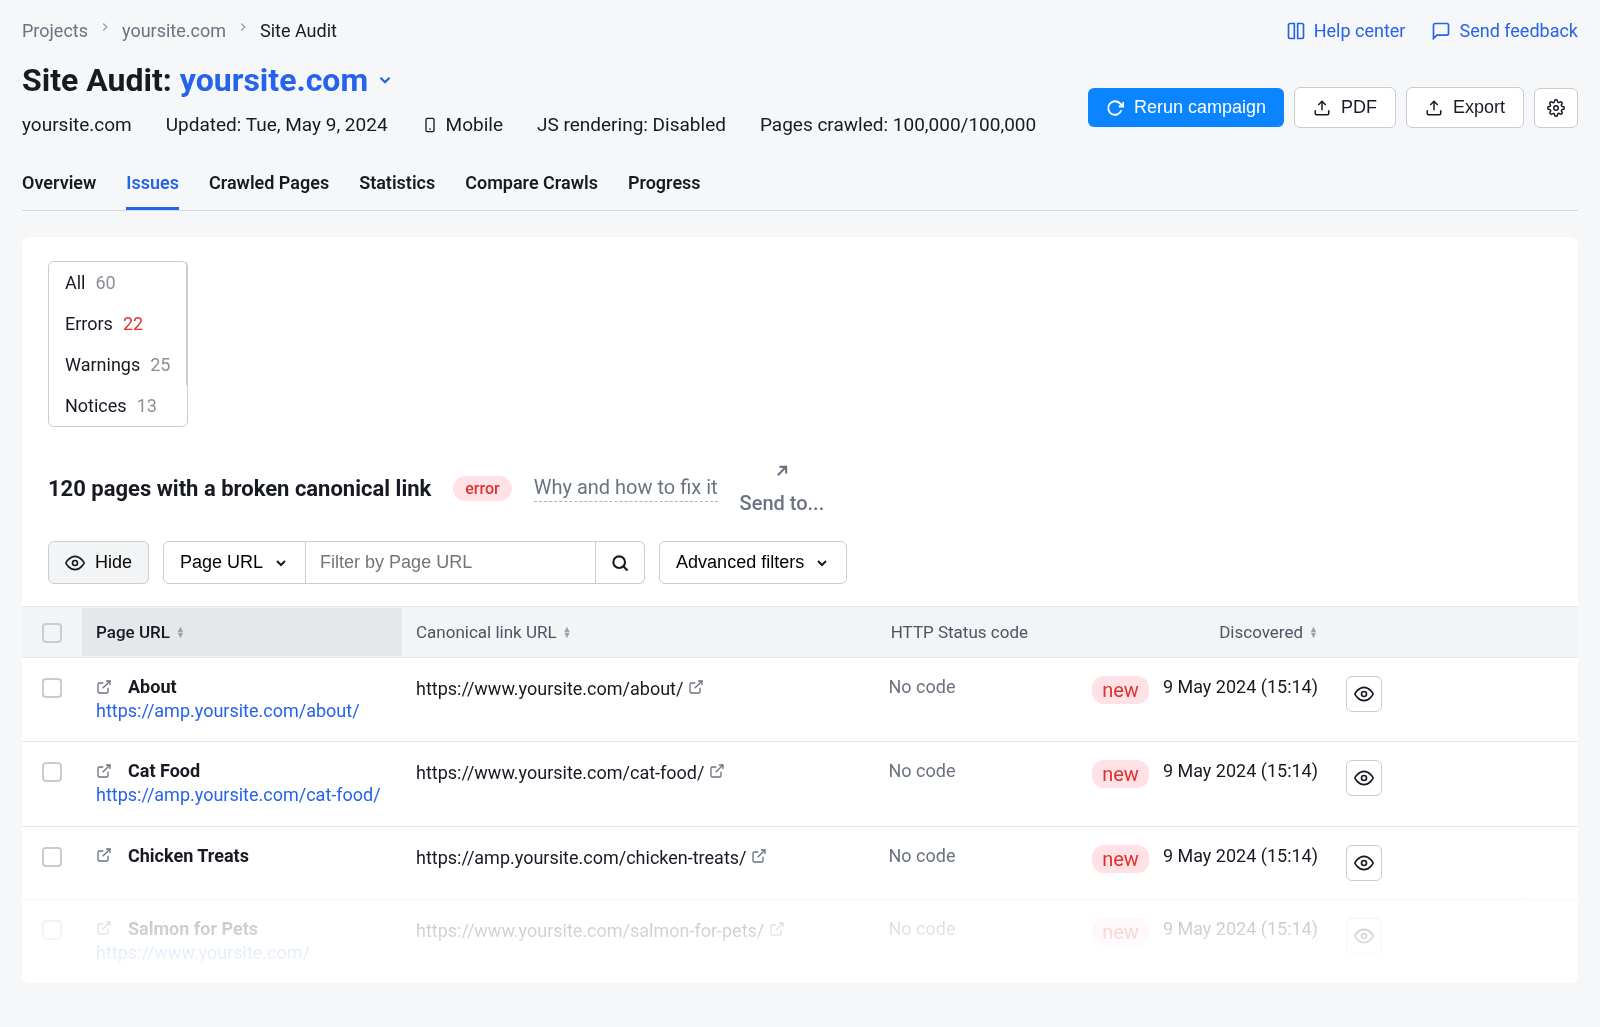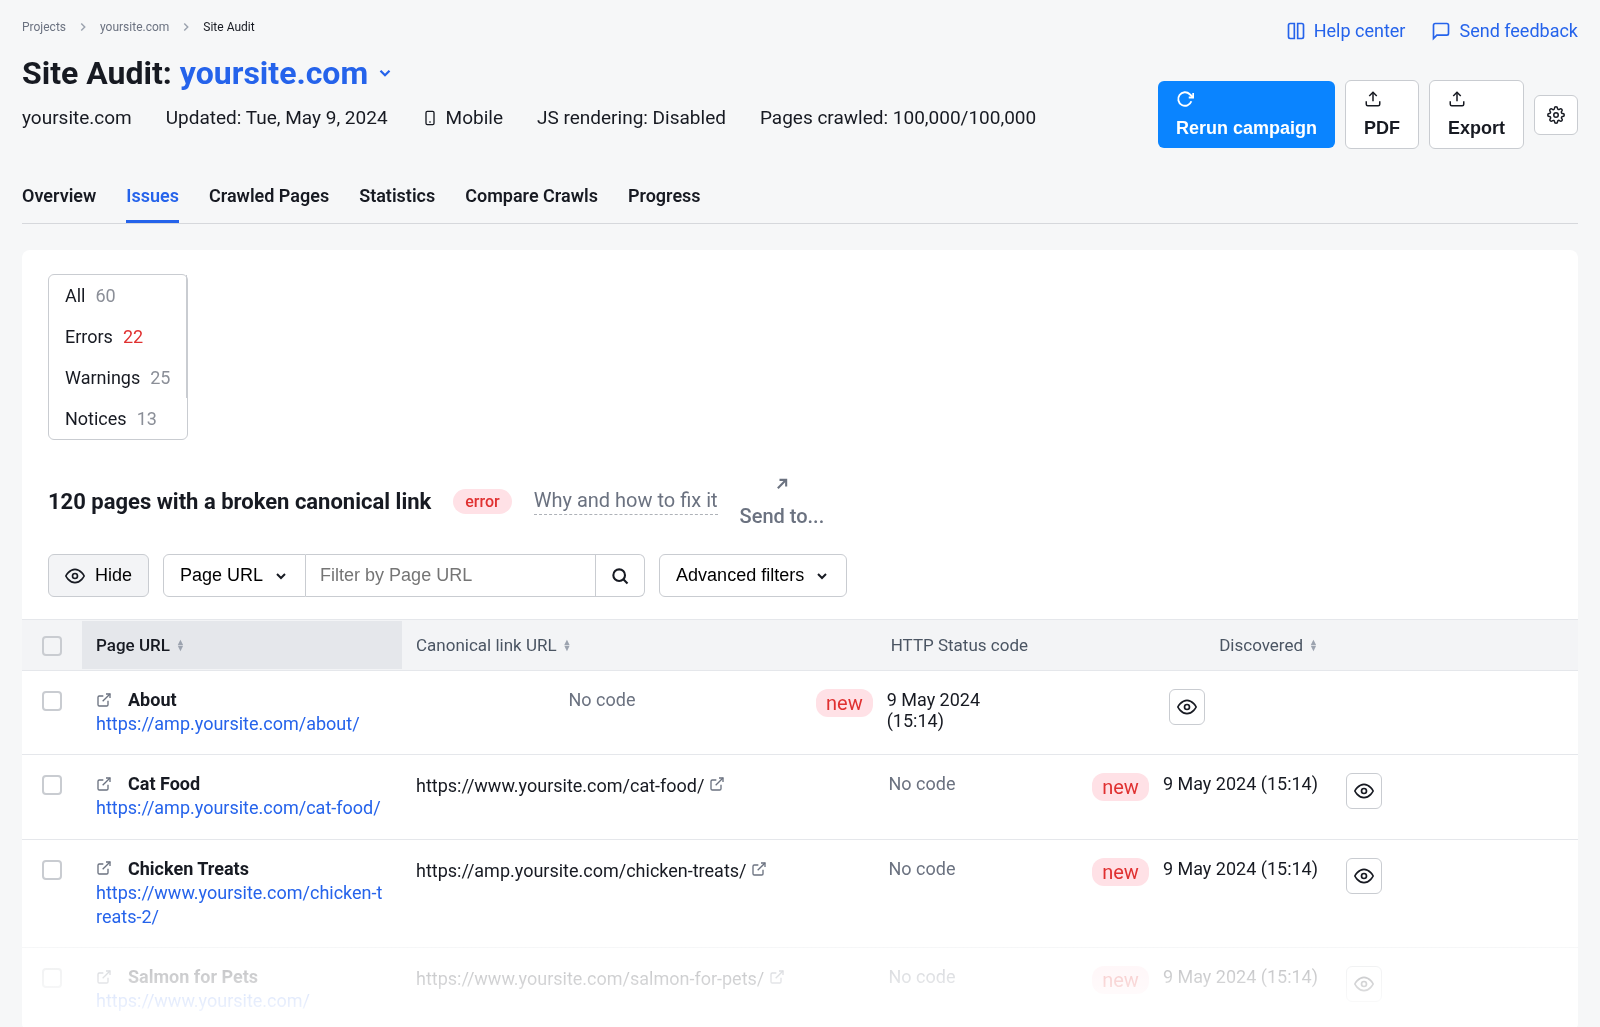--- a/index.html
+++ b/index.html
@@ -4,37 +4,37 @@
 <style>
   * { box-sizing: border-box; margin: 0; padding: 0; }
   body {
     font-family: -apple-system, BlinkMacSystemFont, "Segoe UI", Roboto, Helvetica, Arial, sans-serif;
     background: #f6f7f8;
     color: #171a22;
     font-size: 15px;
     width: 1600px;
     padding: 20px 22px 0;
   }
-  .breadcrumb { display:flex; align-items:flex-start; gap:10px; color:#6b7280; font-size:12px; margin-bottom:14px;}
+  .breadcrumb { display:flex; align-items:flex-start; gap:10px; color:#6b7280; font-size:18px; margin-bottom:14px;}
   .breadcrumb-item { color:#6b7280; }
   .breadcrumb-current { color:#171a22; }
   .breadcrumb svg { width:14px; height:14px; }
   .top-right-links { display:flex; gap:26px; font-size:18px; }
   .top-right-links .link { display:flex; align-items:center; gap:8px; color:#2563eb; cursor:pointer; }
   .top-right-links svg { width:20px; height:20px; }
 
   .header-row { display:flex; justify-content:space-between; align-items:flex-start; }
   .title-block { margin-top: 6px; }
   .title-block h1 { font-size:32px; font-weight:700; display:flex; align-items:center; gap:8px;}
   .title-block .domain-select { color:#2563eb; display:flex; align-items:center; gap:8px; cursor:pointer; }
   .subinfo { display:flex; gap:34px; color:#171a22; font-size:19px; margin-top:14px; }
   .subinfo-item { display:flex; align-items:center; gap:8px;}
 
   .action-buttons { display:flex; gap:10px; align-items:center; margin-top:32px; }
-  .btn { display:flex; gap:10px; padding:9px 18px; border-radius:6px; font-size:18px; font-weight:700; cursor:pointer; border:1px solid #c9ccd1; background:#fff; color:#171a22;flex-direction:column;}
+  .btn { display:flex; align-items:center; gap:10px; padding:9px 18px; border-radius:6px; font-size:18px; font-weight:400; cursor:pointer; border:1px solid #c9ccd1; background:#fff; color:#171a22;}
   .btn.primary { background:#0a84ff; color:#fff; border:none; }
   .btn.icon-only { padding:10px 12px; }
   .btn svg { width:18px; height:18px; }
 
   .tabs { display:flex; gap:30px; border-bottom:1px solid #d6d8dc; margin-top:36px; font-size:18px; }
   .tab { padding:0 0 14px; font-weight:600; color:#171a22; cursor:pointer; border-bottom:3px solid transparent; }
   .tab.active { color:#2563eb; border-bottom-color:#2563eb; }
 
   .panel { background:#fff; border-radius:8px; margin-top:26px; padding:24px 26px 0; position:relative; overflow:hidden;}
   .filter-pills { display:flex; border:1px solid #c9ccd1; border-radius:6px; width:fit-content; font-size:18px;flex-direction:column;}
@@ -283,20 +283,25 @@
         <div class="page-title">
               <svg class="icon-sm" viewBox="0 0 24 24" fill="none" stroke="#6b7280" stroke-width="2">
                 <path d="M18 13v6a2 2 0 01-2 2H5a2 2 0 01-2-2V8a2 2 0 012-2h6"></path>
                 <polyline points="15 3 21 3 21 9"></polyline>
                 <line x1="10" y1="14" x2="21" y2="3"></line>
               </svg>
               <span>About</span>
             </div>
         <div class="page-url">https://amp.yoursite.com/about/</div>
       </div>
+      <div class="td canon-cell">https://www.yoursite.com/about/ <svg class="icon-sm" viewBox="0 0 24 24" fill="none" stroke="#6b7280" stroke-width="2">
+              <path d="M18 13v6a2 2 0 01-2 2H5a2 2 0 01-2-2V8a2 2 0 012-2h6"></path>
+              <polyline points="15 3 21 3 21 9"></polyline>
+              <line x1="10" y1="14" x2="21" y2="3"></line>
+            </svg></div>
       <div class="td status-cell">No code</div>
       <div class="td disc-cell">
         <span class="badge-new">new</span>
         <span>9 May 2024 (15:14)</span>
       </div>
       <div class="td">
             <div class="eye-btn">
               <svg width="20" height="20" viewBox="0 0 24 24" fill="none" stroke="#171a22" stroke-width="2">
                 <path d="M1 12s4-8 11-8 11 8 11 8-4 8-11 8-11-8-11-8z"></path>
                 <circle cx="12" cy="12" r="3"></circle>
@@ -346,21 +351,20 @@
           </div>
       <div class="td page-cell">
         <div class="page-title">
               <svg class="icon-sm" viewBox="0 0 24 24" fill="none" stroke="#6b7280" stroke-width="2">
                 <path d="M18 13v6a2 2 0 01-2 2H5a2 2 0 01-2-2V8a2 2 0 012-2h6"></path>
                 <polyline points="15 3 21 3 21 9"></polyline>
                 <line x1="10" y1="14" x2="21" y2="3"></line>
               </svg>
               <span>Chicken Treats</span>
             </div>
-        <div class="page-url">https://www.yoursite.com/chicken-treats-2/</div>
       </div>
       <div class="td canon-cell">https://amp.yoursite.com/chicken-treats/ <svg class="icon-sm" viewBox="0 0 24 24" fill="none" stroke="#6b7280" stroke-width="2">
               <path d="M18 13v6a2 2 0 01-2 2H5a2 2 0 01-2-2V8a2 2 0 012-2h6"></path>
               <polyline points="15 3 21 3 21 9"></polyline>
               <line x1="10" y1="14" x2="21" y2="3"></line>
             </svg></div>
       <div class="td status-cell">No code</div>
       <div class="td disc-cell">
         <span class="badge-new">new</span>
         <span>9 May 2024 (15:14)</span>

